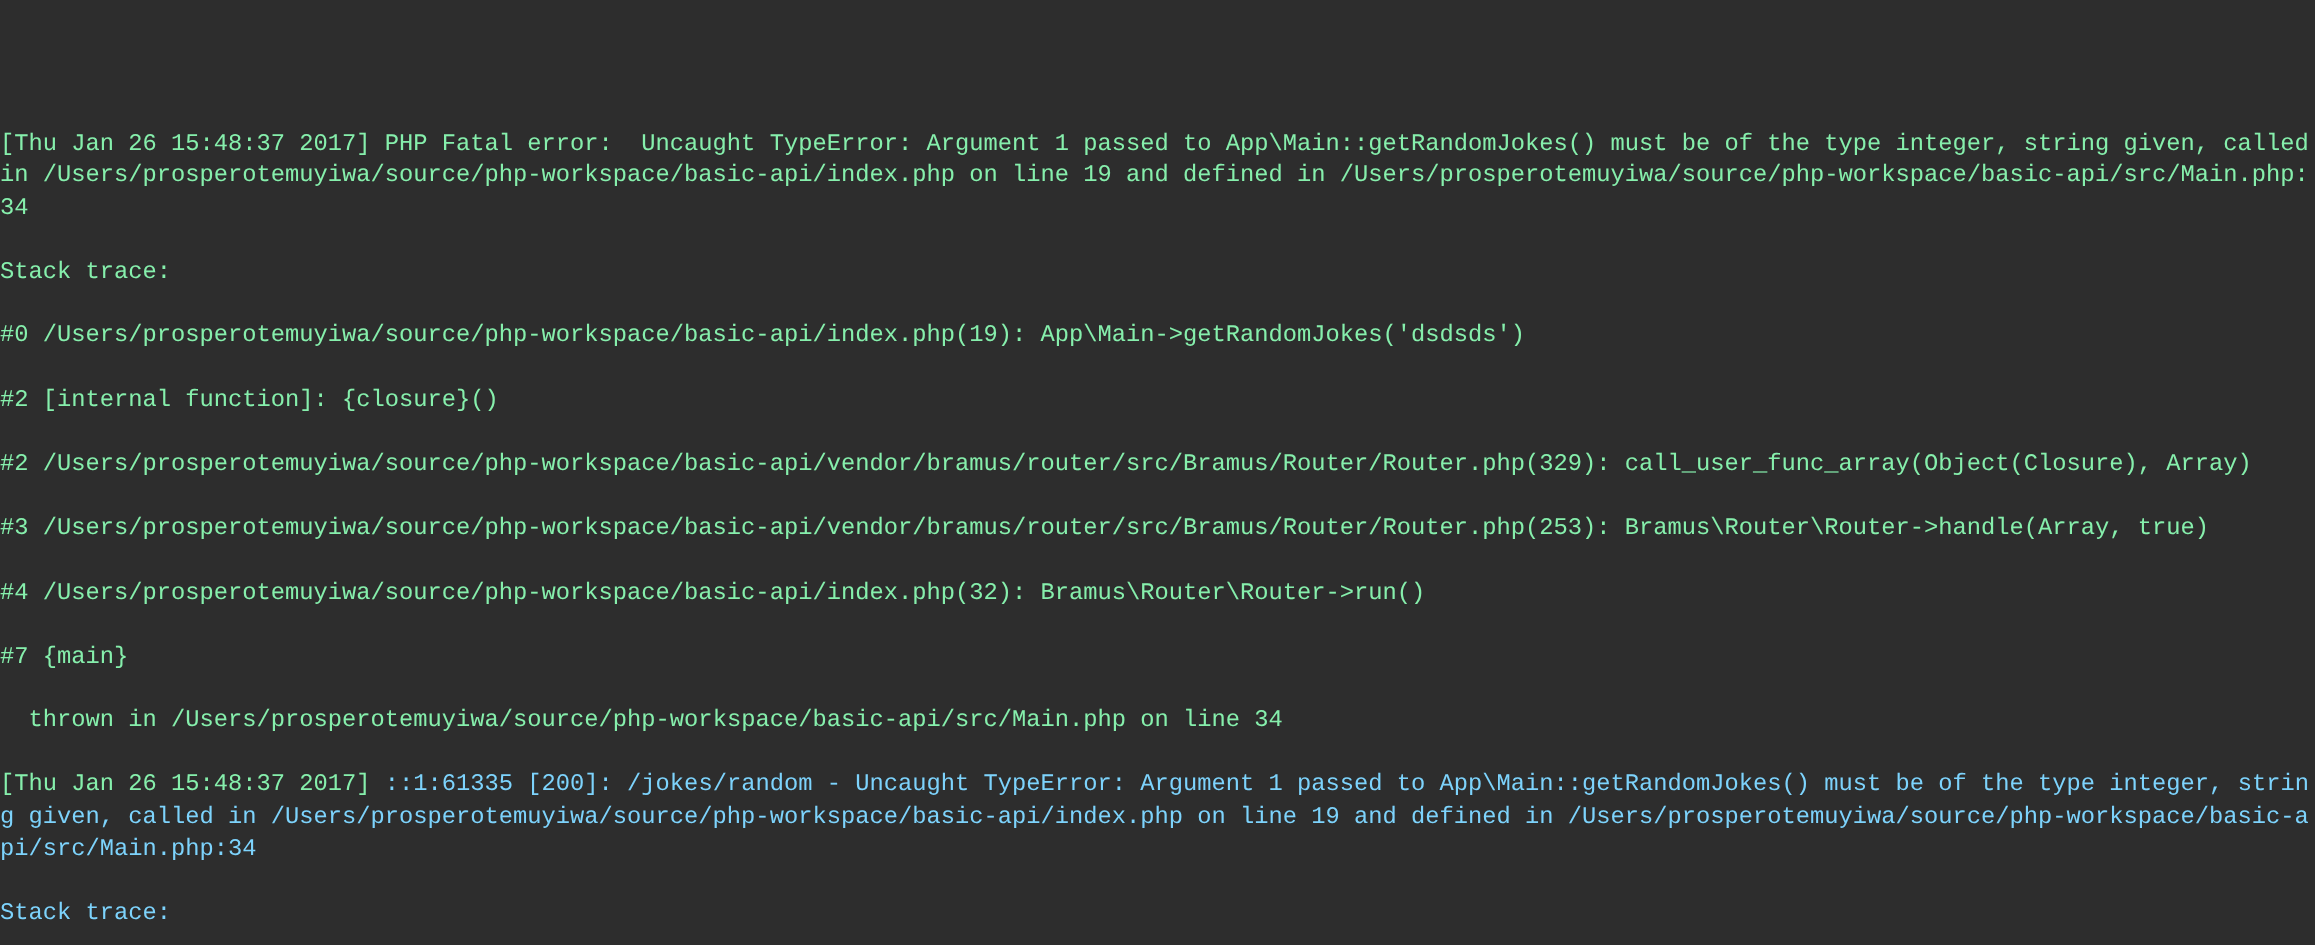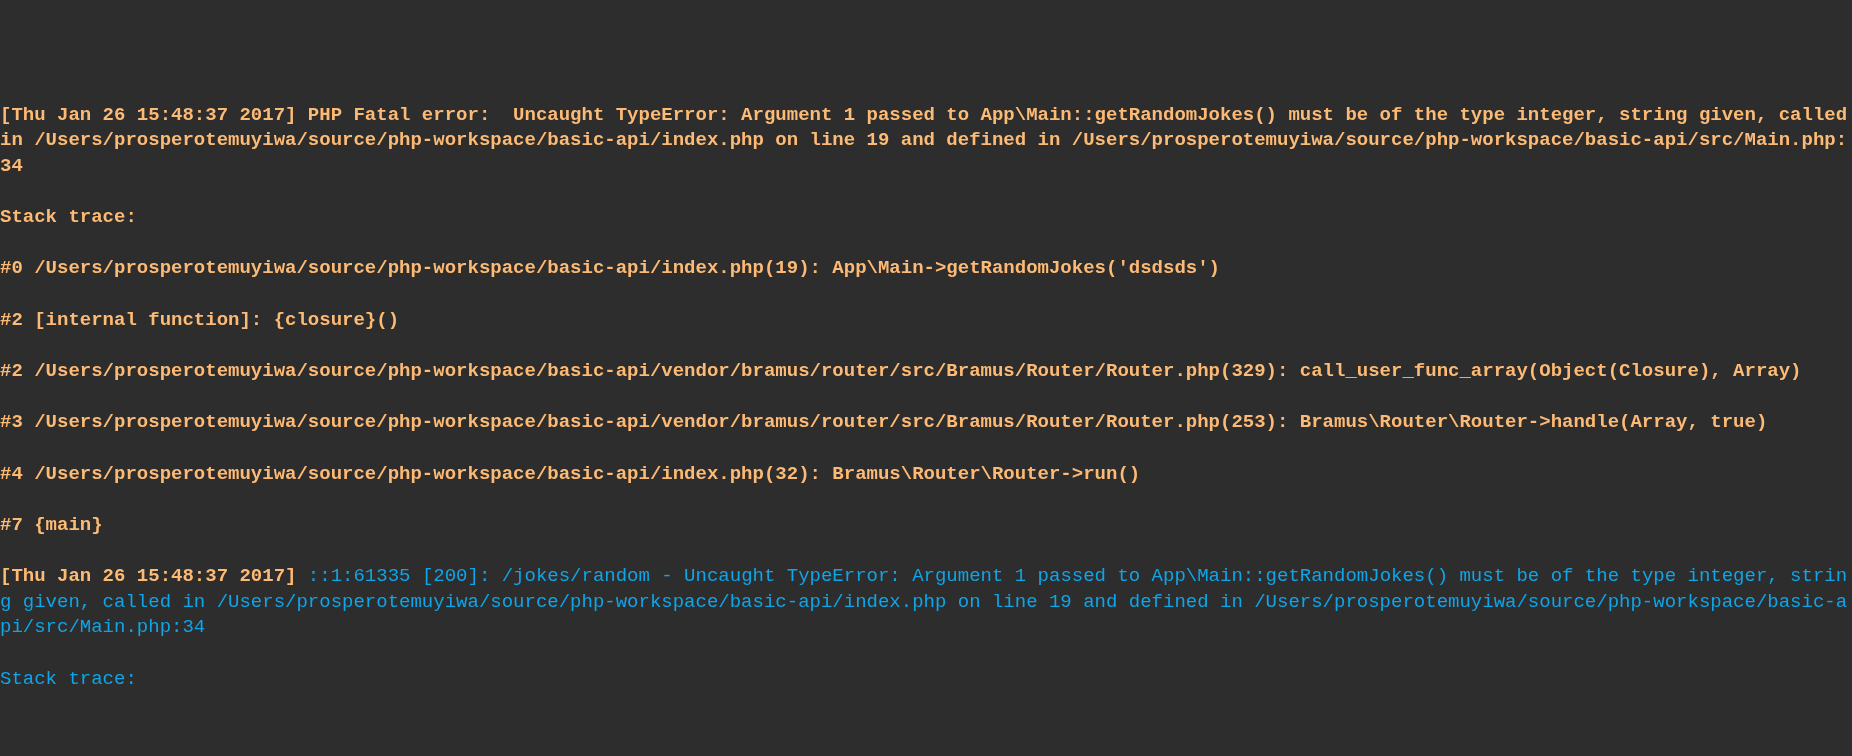--- a/index.html
+++ b/index.html
@@ -17,41 +17,41 @@
       white-space: pre-wrap;
       word-break: break-all;
       width: 1852px;
       height: 756px;
       overflow: hidden;
     }
     .terminal-line {
       display: block;
     }
     .white-text {
-      color: #fdba74;
-      font-weight: bold;
+      color: #86efac;
     }
     .red-text {
-      color: #0ea5e9;
+      color: #7dd3fc;
       font-family: Liberation Mono, monospace;
     }
   </style>
 </head>
 <body>
 
 
 
 <div><span class="terminal-line white-text">[Thu Jan 26 15:48:37 2017] PHP Fatal error:  Uncaught TypeError: Argument 1 passed to App\Main::getRandomJokes() must be of the type integer, string given, called in /Users/prosperotemuyiwa/source/php-workspace/basic-api/index.php on line 19 and defined in /Users/prosperotemuyiwa/source/php-workspace/basic-api/src/Main.php:34</span>
 <span class="terminal-line white-text">Stack trace:</span>
 <span class="terminal-line white-text">#0 /Users/prosperotemuyiwa/source/php-workspace/basic-api/index.php(19): App\Main-&gt;getRandomJokes('dsdsds')</span>
 <span class="terminal-line white-text">#2 [internal function]: {closure}()</span>
 <span class="terminal-line white-text">#2 /Users/prosperotemuyiwa/source/php-workspace/basic-api/vendor/bramus/router/src/Bramus/Router/Router.php(329): call_user_func_array(Object(Closure), Array)</span>
 <span class="terminal-line white-text">#3 /Users/prosperotemuyiwa/source/php-workspace/basic-api/vendor/bramus/router/src/Bramus/Router/Router.php(253): Bramus\Router\Router-&gt;handle(Array, true)</span>
 <span class="terminal-line white-text">#4 /Users/prosperotemuyiwa/source/php-workspace/basic-api/index.php(32): Bramus\Router\Router-&gt;run()</span>
 <span class="terminal-line white-text">#7 {main}</span>
+<span class="terminal-line white-text">  thrown in /Users/prosperotemuyiwa/source/php-workspace/basic-api/src/Main.php on line 34</span>
 <span class="terminal-line"><span class="white-text">[Thu Jan 26 15:48:37 2017] </span><span class="red-text">::1:61335 [200]: /jokes/random - Uncaught TypeError: Argument 1 passed to App\Main::getRandomJokes() must be of the type integer, string given, called in /Users/prosperotemuyiwa/source/php-workspace/basic-api/index.php on line 19 and defined in /Users/prosperotemuyiwa/source/php-workspace/basic-api/src/Main.php:34</span></span>
 <span class="terminal-line red-text">Stack trace:</span>
 
 
 
 
 
 
 
 </div>

